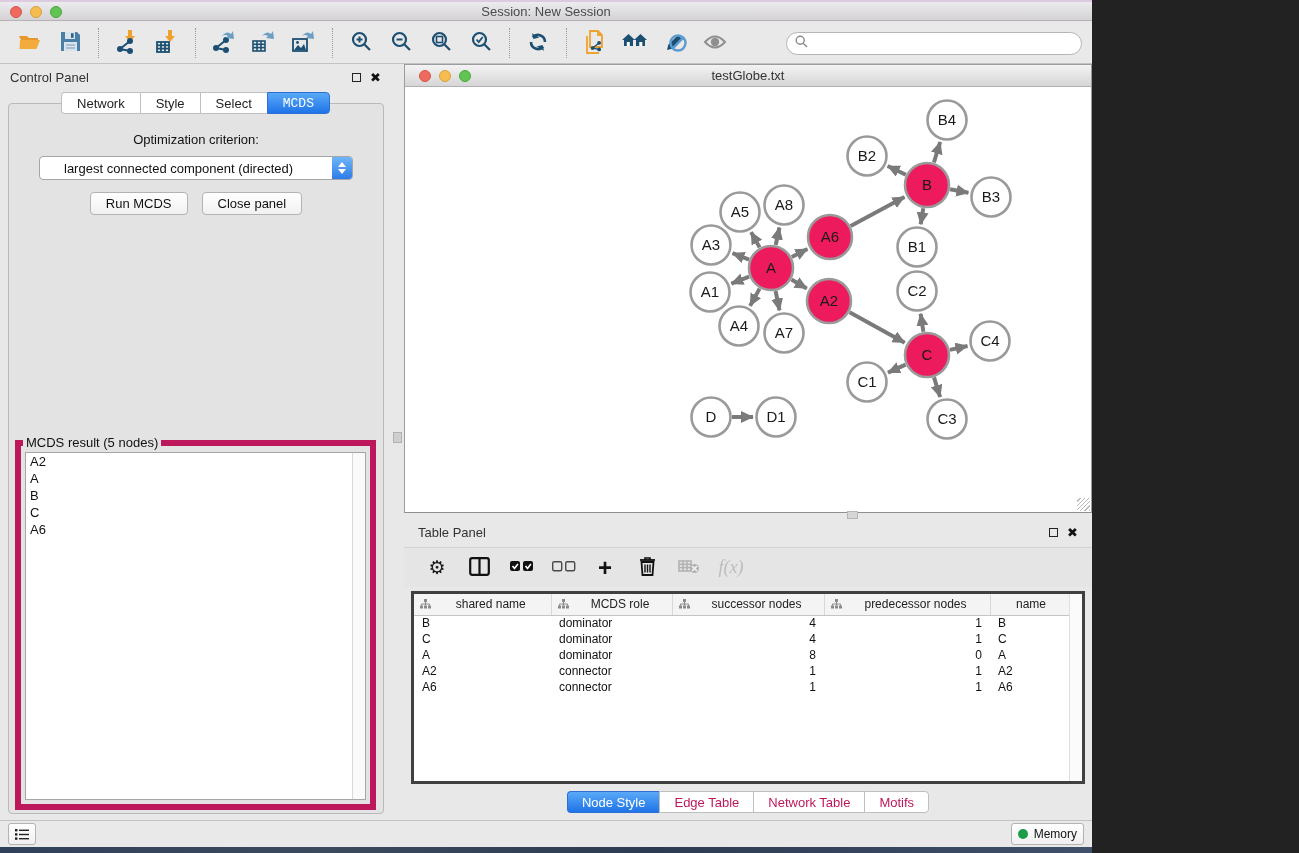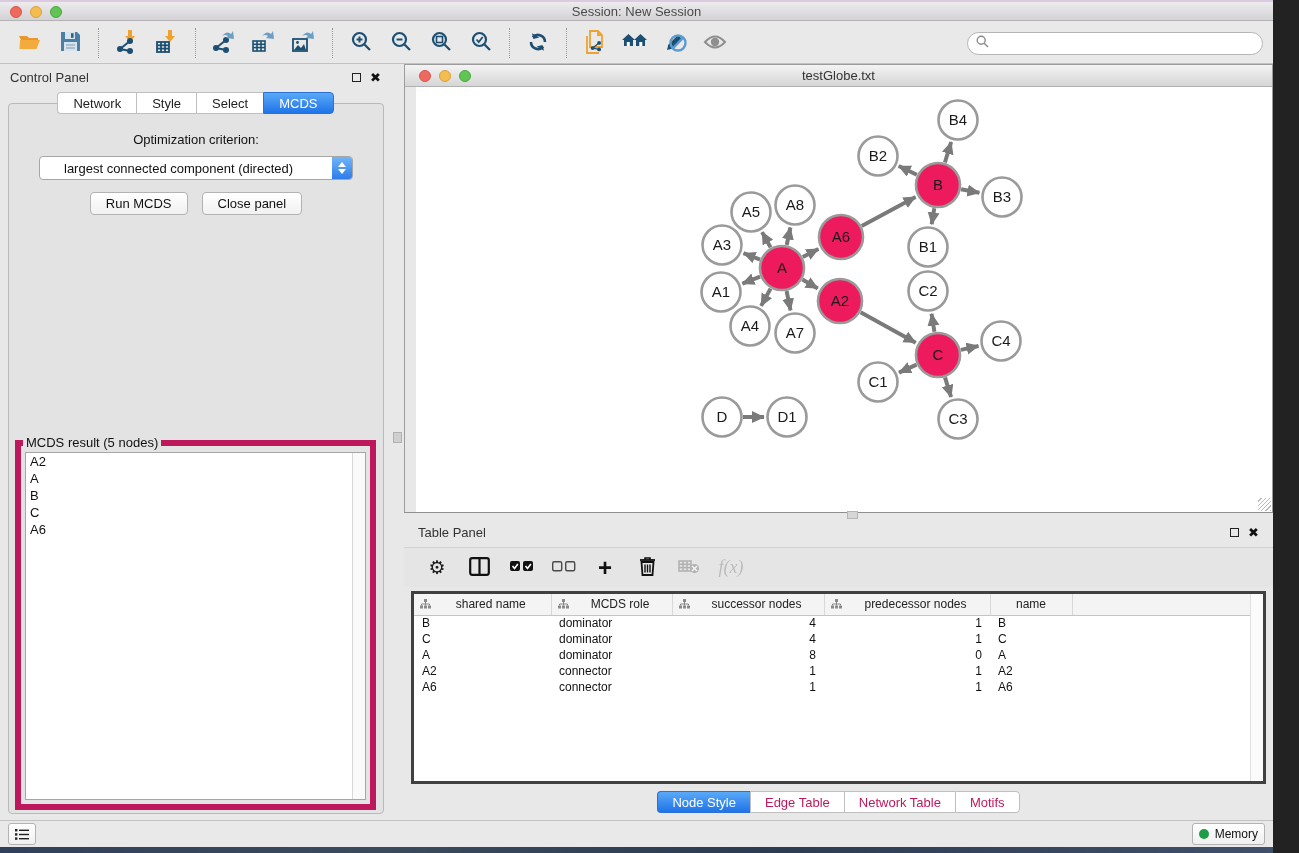--- a/index.html
+++ b/index.html
@@ -1,18 +1,18 @@
 <!DOCTYPE html>
 <html><head>
 <meta charset="utf-8">
 <style>
   * { margin:0; padding:0; box-sizing:border-box; }
   html,body { background:#222; }
   #app {
-    position:relative; width:1273px; height:853px; overflow:hidden;
+    position:relative; width:1092px; height:853px; overflow:hidden;
     font-family:"Liberation Sans","DejaVu Sans",sans-serif;
     background:#e8e8e8; font-size:13px; color:#222;
   }
   
   .titlebar{
     position:absolute; top:0; left:0; right:0; height:21px;
     background:linear-gradient(#ecebed,#d4d2d5);
     border-top:2px solid #ddc9e0; border-bottom:1px solid #b4b2b5;
     display:flex; align-items:center; justify-content:center;
   }
@@ -44,21 +44,21 @@
   .panel-head .ptitle{ font-size:13px; color:#333; }
   .panel-head .picons{ margin-left:auto; display:flex; gap:9px; align-items:center; }
   .float-ic{ width:9px; height:9px; border:1.5px solid #222; display:inline-block; }
   .close-ic{ font-size:13px; font-weight:bold; color:#111; line-height:1; }
   .ctabs{ display:flex; justify-content:center; margin-top:2px; z-index:2; }
   .ctab{
     height:22px; padding:0 15px; display:flex; align-items:center; font-size:13px;
     background:#fff; border:1px solid #bfbfbf; border-right:none; color:#222;
   }
   .ctab:first-child{ border-radius:4px 0 0 4px; }
-  .ctab:last-child{ border-radius:0 4px 4px 0; border-right:1px solid #bfbfbf; }
+  .ctab:last-child{ border-radius:0 4px 4px 0; border-right:1px solid #bfbfbf;font-family:Liberation Mono, monospace; }
   .ctab.sel{
     background:linear-gradient(#5aa9f7,#1f74e8); color:#fff; border-color:#2e6fd2;
   }
   .cbody{
     flex:1; margin:-11px 7px 6px 8px; background:#e3e3e3;
     border:1px solid #b9b9b9; border-radius:4px; position:relative;
     padding-top:28px; display:flex; flex-direction:column; align-items:center;
   }
   .crit-label{ font-size:13px; color:#111; margin-bottom:9px; }
   .combo{
@@ -98,21 +98,21 @@
   .hsplit{ height:7px; position:relative; }
   .hsplit .handle{ position:absolute; left:443px; top:-2px; width:11px; height:8px; background:#d6d6d6; border:1px solid #b5b5b5; }
   
   .netwin{ height:449px; display:flex; flex-direction:column; border:1px solid #9c9c9c; border-bottom:1px solid #8f8f8f; }
   .net-title{
     height:22px; background:linear-gradient(#f3f3f3,#d6d6d6); border-bottom:1px solid #b0b0b0;
     display:flex; align-items:center; justify-content:center; position:relative; flex:none;
   }
   .net-title .lights{ top:5px; left:14px; }
   .net-title .title{ font-size:13px; color:#333; }
-  .canvas{ flex:1; background:#fff; position:relative; overflow:hidden;margin-left:11px; }
+  .canvas{ flex:1; background:#fff; position:relative; overflow:hidden; }
   .grip{ position:absolute; right:1px; bottom:1px; width:13px; height:13px;
     background:repeating-linear-gradient(135deg,transparent,transparent 2px,#b9b9b9 2px,#b9b9b9 3px); }
   
   .tpanel{ flex:1; display:flex; flex-direction:column; background:#e8e8e8; min-height:0; }
   .tpanel .panel-head{ padding:0 14px 0 14px; height:25px; }
   .t-toolbar{
     height:40px; margin:2px 0 0 0; background:#e5e5e5; border-top:1px solid #d2d2d2;
     display:flex; align-items:center; padding:0 14px; gap:4px;
   }
   .tt-btn{ width:38px; height:30px; display:flex; align-items:center; justify-content:center; }

